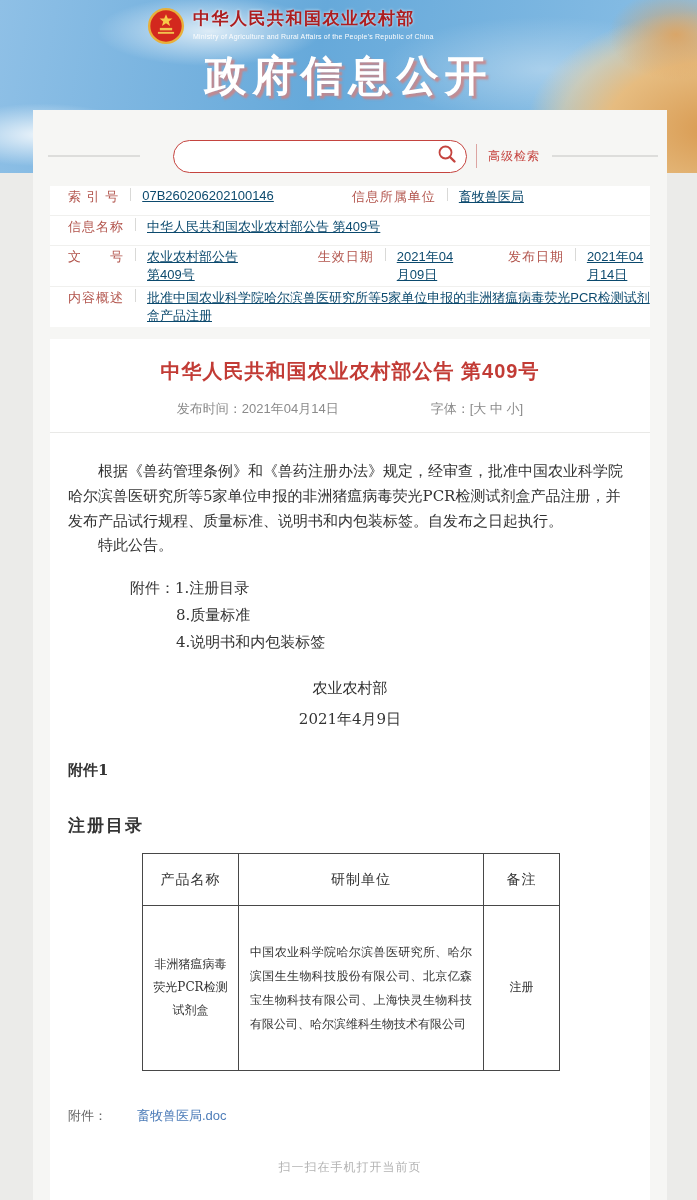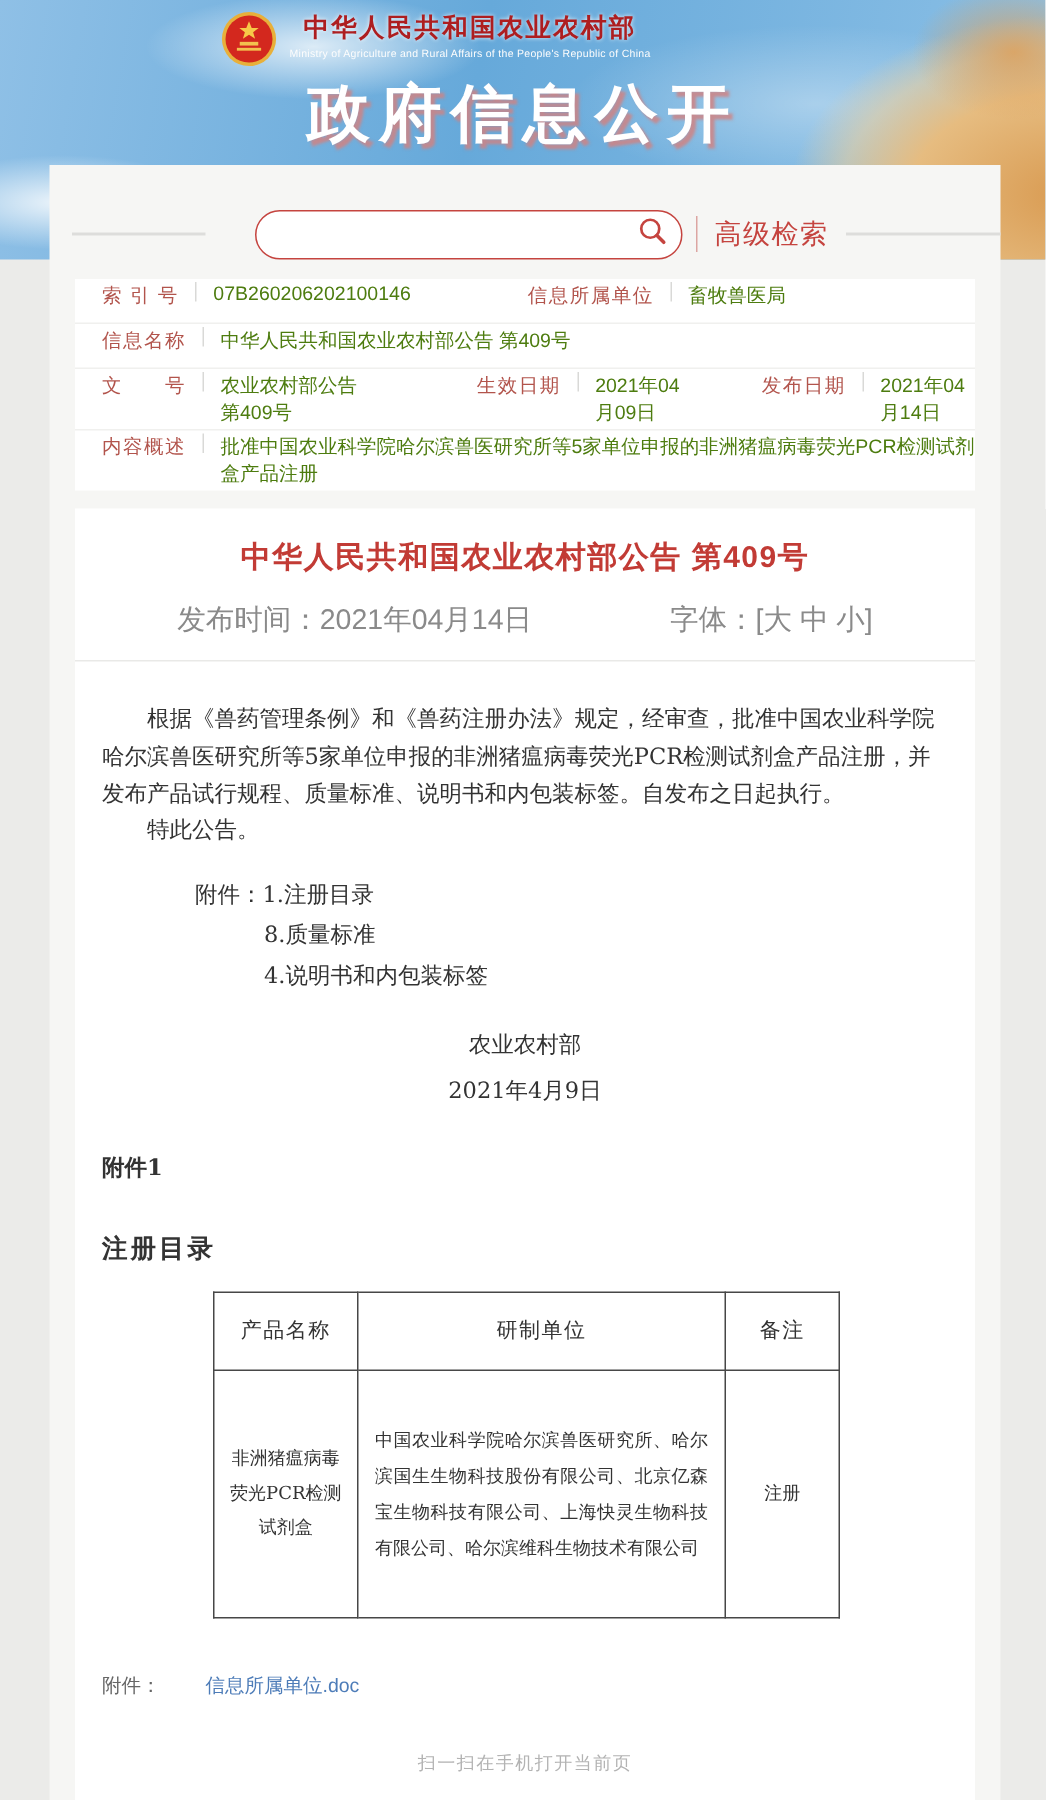--- a/index.html
+++ b/index.html
@@ -19,21 +19,21 @@
       radial-gradient(ellipse 220px 70px at 78% 40%, rgba(255,255,255,.35), transparent 75%),
       linear-gradient(100deg, #8fc0e6 0%, #66a9da 45%, #8cc0e6 100%);
   }
   .wheat {
     position:absolute; top:0; right:0; width:265px; height:173px;
     background:
       radial-gradient(ellipse 90px 60px at 92% 20%, rgba(222,160,90,.85), transparent 75%),
       radial-gradient(ellipse 230px 150px at 105% 75%, #d99b52 0%, #e6bc80 45%, rgba(238,205,150,.55) 65%, transparent 80%);
   }
   .brand { position:absolute; left:147px; top:7px; display:flex; align-items:flex-start; }
-  .brand-text { margin-left:8px;text-align:center; }
+  .brand-text { margin-left:8px; }
   .brand-cn {
     font-size:17px; font-weight:bold; color:#ad1e20; letter-spacing:1.5px;
     text-shadow:0 0 3px rgba(255,255,255,.9);
   }
   .brand-en { font-size:7px; color:#fdfdfd; margin-top:3px; white-space:nowrap; letter-spacing:.2px; }
   .banner-title-wrap { position:absolute; top:48px; left:0; width:100%; text-align:center; }
   .banner-title {
     font-size:42px; font-weight:bold; color:#ffffff; letter-spacing:6px;
     text-shadow:3px 3px 2px rgba(208,130,130,.85);
   }
@@ -52,37 +52,37 @@
   .search-box {
     width:294px; height:33px; margin-left:33px; background:#fff;
     border:1px solid #c5443f; border-radius:17px;
     display:flex; align-items:center; padding:0 9px 0 14px;
   }
   .search-box input {
     flex:1; border:none; outline:none; background:transparent;
     font-size:13px; color:#333; font-family:inherit;
   }
   .adv-sep { width:1px; height:24px; background:#dca5a2; margin-left:9px; }
-  .adv-link { color:#c5443f; font-size:18px; margin-left:11px; letter-spacing:1px; cursor:pointer; white-space:nowrap;font-family:Liberation Serif, serif; }
+  .adv-link { color:#c5443f; font-size:12px; margin-left:11px; letter-spacing:1px; cursor:pointer; white-space:nowrap;font-family:Liberation Serif, serif; }
 
   
   .meta-block { margin:2px 17px 0; background:#fff; }
   .m-row { display:flex; align-items:flex-start; min-height:30px; font-size:13px; border-bottom:1px solid #f0f0ee; padding:2px 0; }
   .m-row:last-child { border-bottom:none; }
   .m-label { padding-left:18px; color:#b2544c; white-space:nowrap; letter-spacing:1px; }
   .m-sep { width:1px; height:13px; background:#d9d9d7; margin:0 11px; flex:none; }
-  .m-value { color:#4d7c0f; }
+  .m-value { color:#0c4a6e;text-decoration:underline; }
   .ml60 { margin-left:60px; }
   .ml30 { margin-left:30px; }
 
   
   .doc-block { margin:12px 17px 0; background:#fff; height:882px; overflow:hidden; }
   .doc-head { border-bottom:1px solid #e9e9e7; padding:19px 0 14px; }
   .doc-title { text-align:center; font-size:20px; font-weight:bold; color:#c23b35; letter-spacing:1px; }
-  .doc-pubmeta { display:flex; justify-content:center; gap:92px; margin-top:15px; font-size:19px; color:#8a8a8a; }
+  .doc-pubmeta { display:flex; justify-content:center; gap:92px; margin-top:15px; font-size:13px; color:#8a8a8a; }
   .font-switch { cursor:pointer; }
   .doc-content {
     padding:26px 18px 0;
     font-family:"DejaVu Serif","Liberation Serif",serif;
     font-size:15px; color:#333; line-height:1.65;
   }
   .doc-content p { text-indent:2em; margin:0; }
   .attach-list { margin:18px 0 0 62px; }
   .attach-list .a-line { margin-top:2px; }
   .attach-list .a-indent { padding-left:46px; }
@@ -226,21 +226,21 @@
         <tr>
           <td class="c1">非洲猪瘟病毒荧光PCR检测试剂盒</td>
           <td class="c2">中国农业科学院哈尔滨兽医研究所、哈尔滨国生生物科技股份有限公司、北京亿森宝生物科技有限公司、上海快灵生物科技有限公司、哈尔滨维科生物技术有限公司</td>
           <td class="c3">注册</td>
         </tr>
       </tbody>
         </table>
 
       <div class="file-row">
         <span class="file-label">附件：</span>
-        <span class="file-link">信息所属单位.doc</span>
+        <span class="file-link">畜牧兽医局.doc</span>
       </div>
 
       <div class="qr-section">
         <div class="qr-caption">扫一扫在手机打开当前页</div>
 
       </div>
     </div>
   </div>
 </div>
 

